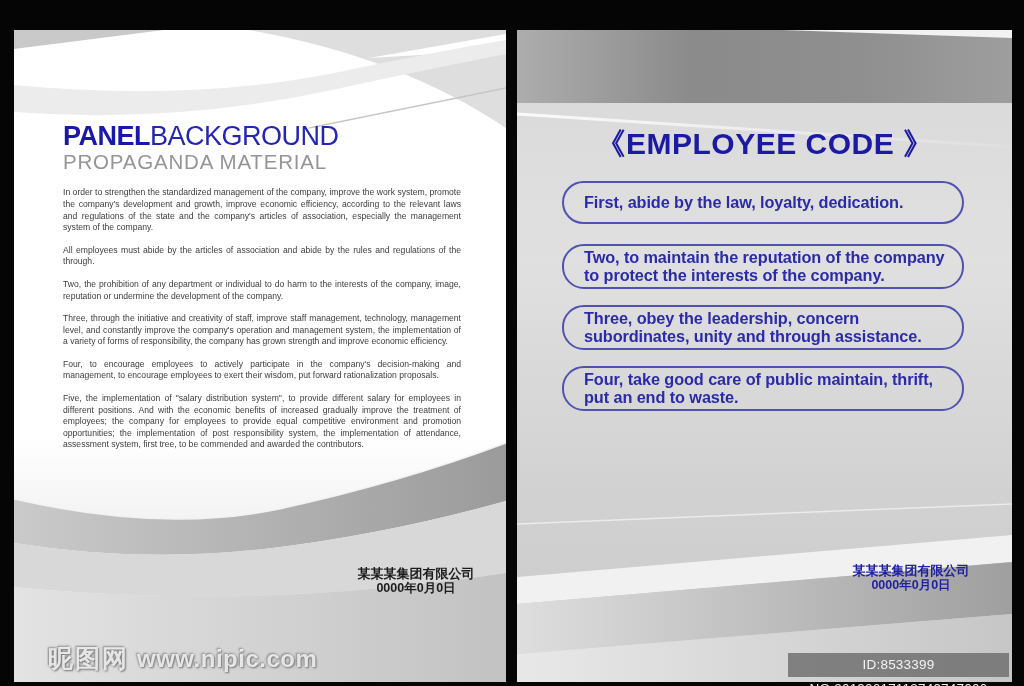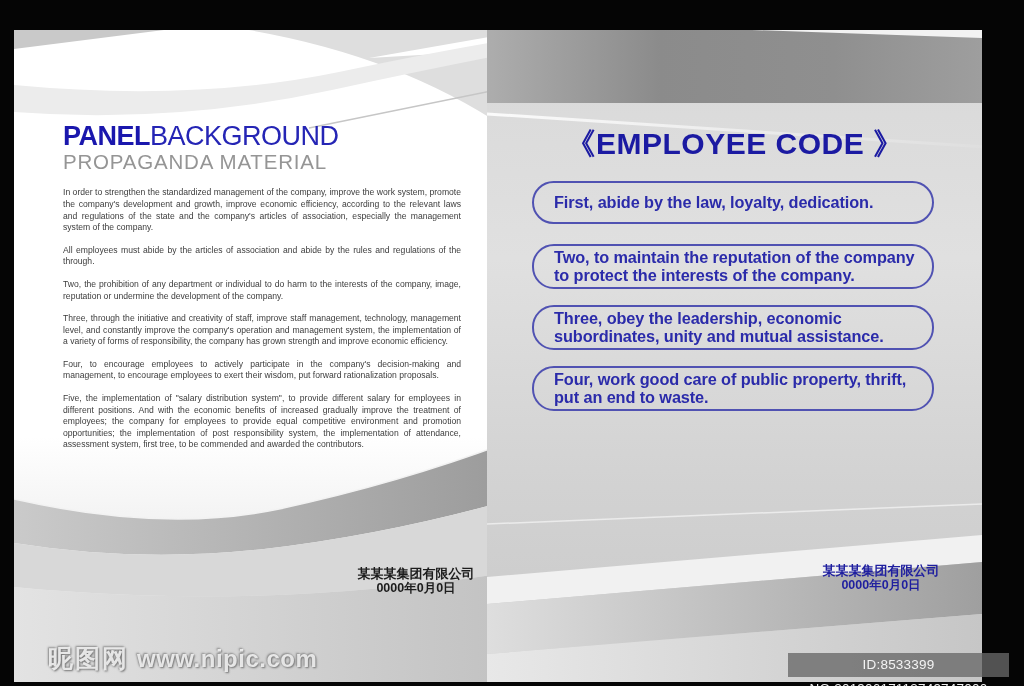--- a/index.html
+++ b/index.html
@@ -21,21 +21,21 @@
   .lp-subtitle { font-size:20.5px; color:#959595; letter-spacing:0.8px; margin-top:0; }
   .lp-paragraphs { margin-top:13px; width:398px; }
   .lp-paragraphs p { font-size:8.6px; line-height:11.6px; color:#3c3c3c;
     text-align:justify; margin-bottom:11px; }
   .lp-footer { position:absolute; left:316px; top:536px; width:172px;
     text-align:center; color:#1c1c1c; }
   .lp-footer .co { font-size:13px; font-weight:bold; line-height:15px; }
   .lp-footer .dt { font-size:12.5px; font-weight:bold; line-height:15px; }
 
   
-  .page-right { position:absolute; left:487px; top:30px; width:495px; height:652px;
+  .page-right { position:absolute; left:517px; top:30px; width:495px; height:652px;
     background:linear-gradient(180deg,#d8d8d8 0%,#e0e0e0 35%,#d2d2d2 70%,#c9c9c9 100%);
     overflow:hidden; }
   .rp-band-top { position:absolute; left:0; top:0; width:100%; height:73px;
     background:linear-gradient(90deg,#adadad 0%,#8b8b8b 35%,#8f8f8f 70%,#9e9e9e 100%); }
   .rp-band-sliver { position:absolute; right:0; top:0; width:230px; height:8px;
     background:#f2f2f2; clip-path:polygon(100% 0,100% 100%,0 0); }
   .rp-diag-line { position:absolute; left:-6px; top:82px; width:110%; height:2.5px;
     background:linear-gradient(90deg,#fbfbfb,#dcdcdc); transform:rotate(3.8deg);
     transform-origin:left top; }
   .rp-title { position:absolute; left:0; top:94px; width:100%; text-align:center;
@@ -127,24 +127,24 @@
 
     <div class="rp-title">《EMPLOYEE CODE 》</div>
 
     <div class="code-box box-0">
       <span>First, abide by the law, loyalty, dedication.</span>
     </div>
     <div class="code-box box-1">
       <span>Two, to maintain the reputation of the company to protect the interests of the company.</span>
     </div>
     <div class="code-box box-2">
-      <span>Three, obey the leadership, economic subordinates, unity and mutual assistance.</span>
+      <span>Three, obey the leadership, concern subordinates, unity and through assistance.</span>
     </div>
     <div class="code-box box-3">
-      <span>Four, work good care of public property, thrift, put an end to waste.</span>
+      <span>Four, take good care of public maintain, thrift, put an end to waste.</span>
     </div>
 
     <svg class="deco-bottom-right" width="495" height="180" viewBox="0 0 495 180">
       <defs>
         <linearGradient id="gR1" x1="0" y1="0" x2="1" y2="0">
           <stop offset="0" stop-color="#dedede"></stop>
             <stop offset="1" stop-color="#9f9f9f"></stop>
         </linearGradient>
         <linearGradient id="gR2" x1="0" y1="0" x2="1" y2="0">
           <stop offset="0" stop-color="#e8e8e8"></stop>

